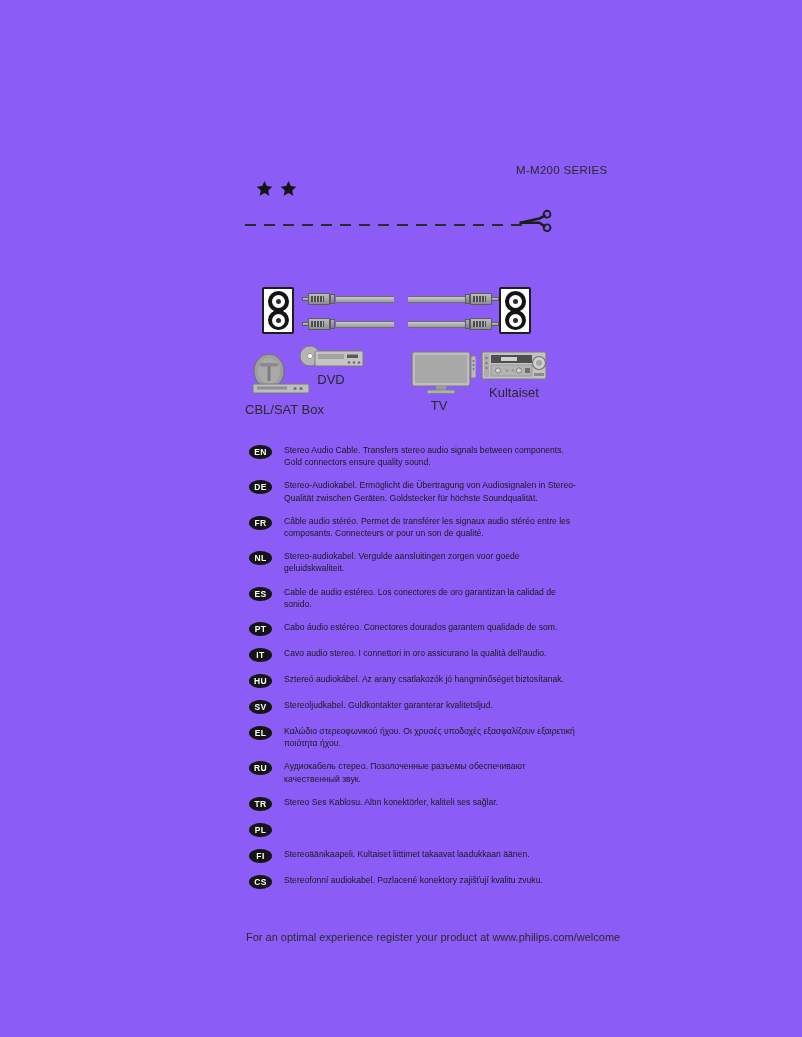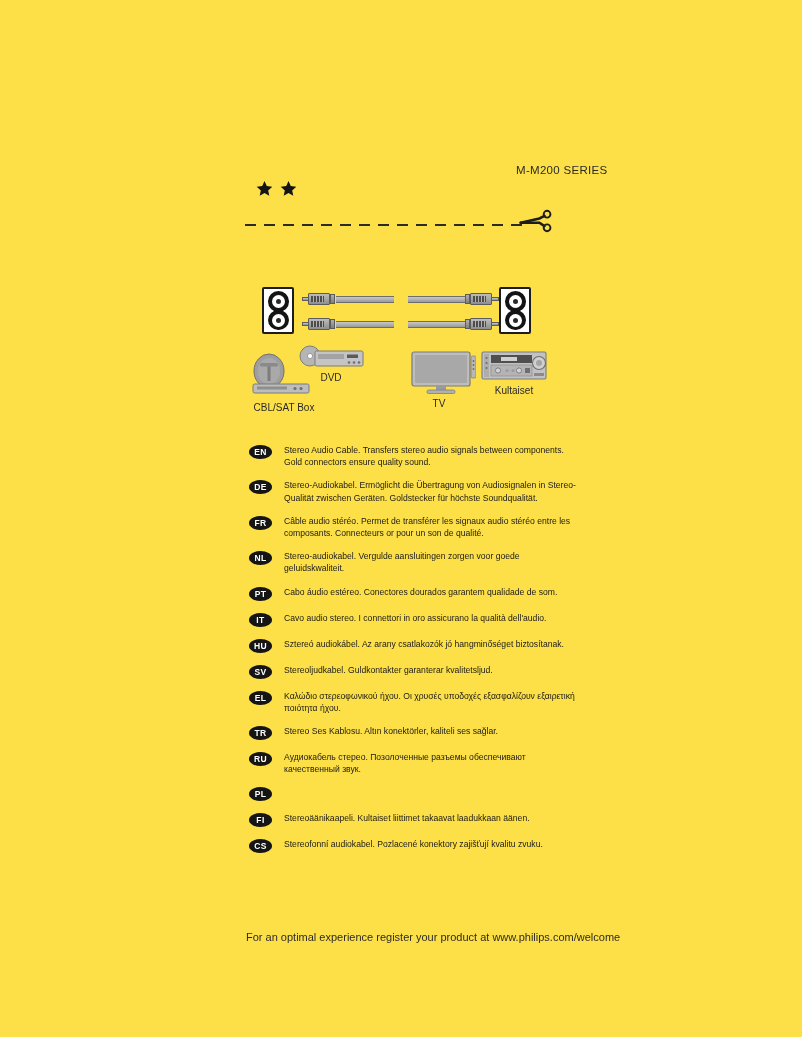--- a/index.html
+++ b/index.html
@@ -12,21 +12,21 @@
     height: 1037px;
     font-family: "Liberation Sans", sans-serif;
     color: #1a1a1a;
     position: relative;
     overflow: hidden;
   }
 
   .page {
     position: absolute;
     inset: 0;
-    background: #fde047;
+    background: #8b5cf6;
   }
 
   
   .series-title {
     position: absolute;
     left: 516px;
     top: 164px;
     font-size: 11.5px;
     letter-spacing: 0.3px;
     color: #2a2a2a;
@@ -171,21 +171,21 @@
   
   .devices {
     position: absolute;
     left: 245px;
     top: 345px;
     width: 320px;
     height: 65px;
   }
   .device-label {
     position: absolute;
-    font-size: 10px;
+    font-size: 13px;
     color: #2a2a2a;
     white-space: nowrap;
     text-align: center;
   }
 
   
   .lang-list {
     position: absolute;
     left: 249px;
     top: 444px;
@@ -367,48 +367,52 @@
     </div>
     <div class="lang-row">
       <span class="lang-badge">FR</span>
       <span class="lang-text">Câble audio stéréo. Permet de transférer les signaux audio stéréo entre les composants. Connecteurs or pour un son de qualité.</span>
     </div>
     <div class="lang-row">
       <span class="lang-badge">NL</span>
       <span class="lang-text">Stereo-audiokabel. Vergulde aansluitingen zorgen voor goede geluidskwaliteit.</span>
     </div>
     <div class="lang-row">
+      <span class="lang-badge">ES</span>
+      <span class="lang-text">Cable de audio estéreo. Los conectores de oro garantizan la calidad de sonido.</span>
+    </div>
+    <div class="lang-row">
       <span class="lang-badge">PT</span>
       <span class="lang-text">Cabo áudio estéreo. Conectores dourados garantem qualidade de som.</span>
     </div>
     <div class="lang-row">
       <span class="lang-badge">IT</span>
       <span class="lang-text">Cavo audio stereo. I connettori in oro assicurano la qualità dell'audio.</span>
     </div>
     <div class="lang-row">
       <span class="lang-badge">HU</span>
       <span class="lang-text">Sztereó audiokábel. Az arany csatlakozók jó hangminőséget biztosítanak.</span>
     </div>
     <div class="lang-row">
       <span class="lang-badge">SV</span>
       <span class="lang-text">Stereoljudkabel. Guldkontakter garanterar kvalitetsljud.</span>
     </div>
     <div class="lang-row">
       <span class="lang-badge">EL</span>
       <span class="lang-text">Καλώδιο στερεοφωνικού ήχου. Οι χρυσές υποδοχές εξασφαλίζουν εξαιρετική ποιότητα ήχου.</span>
     </div>
     <div class="lang-row">
+      <span class="lang-badge">RU</span>
+      <span class="lang-text">Аудиокабель стерео. Позолоченные разъемы обеспечивают качественный звук.</span>
+    </div>
+    <div class="lang-row">
       <span class="lang-badge">TR</span>
       <span class="lang-text">Stereo Ses Kablosu. Altın konektörler, kaliteli ses sağlar.</span>
     </div>
     <div class="lang-row">
-      <span class="lang-badge">RU</span>
-      <span class="lang-text">Аудиокабель стерео. Позолоченные разъемы обеспечивают качественный звук.</span>
-    </div>
-    <div class="lang-row">
       <span class="lang-badge">PL</span>
     </div>
     <div class="lang-row">
       <span class="lang-badge">FI</span>
       <span class="lang-text">Stereoäänikaapeli. Kultaiset liittimet takaavat laadukkaan äänen.</span>
     </div>
     <div class="lang-row">
       <span class="lang-badge">CS</span>
       <span class="lang-text">Stereofonní audiokabel. Pozlacené konektory zajišťují kvalitu zvuku.</span>
     </div>

